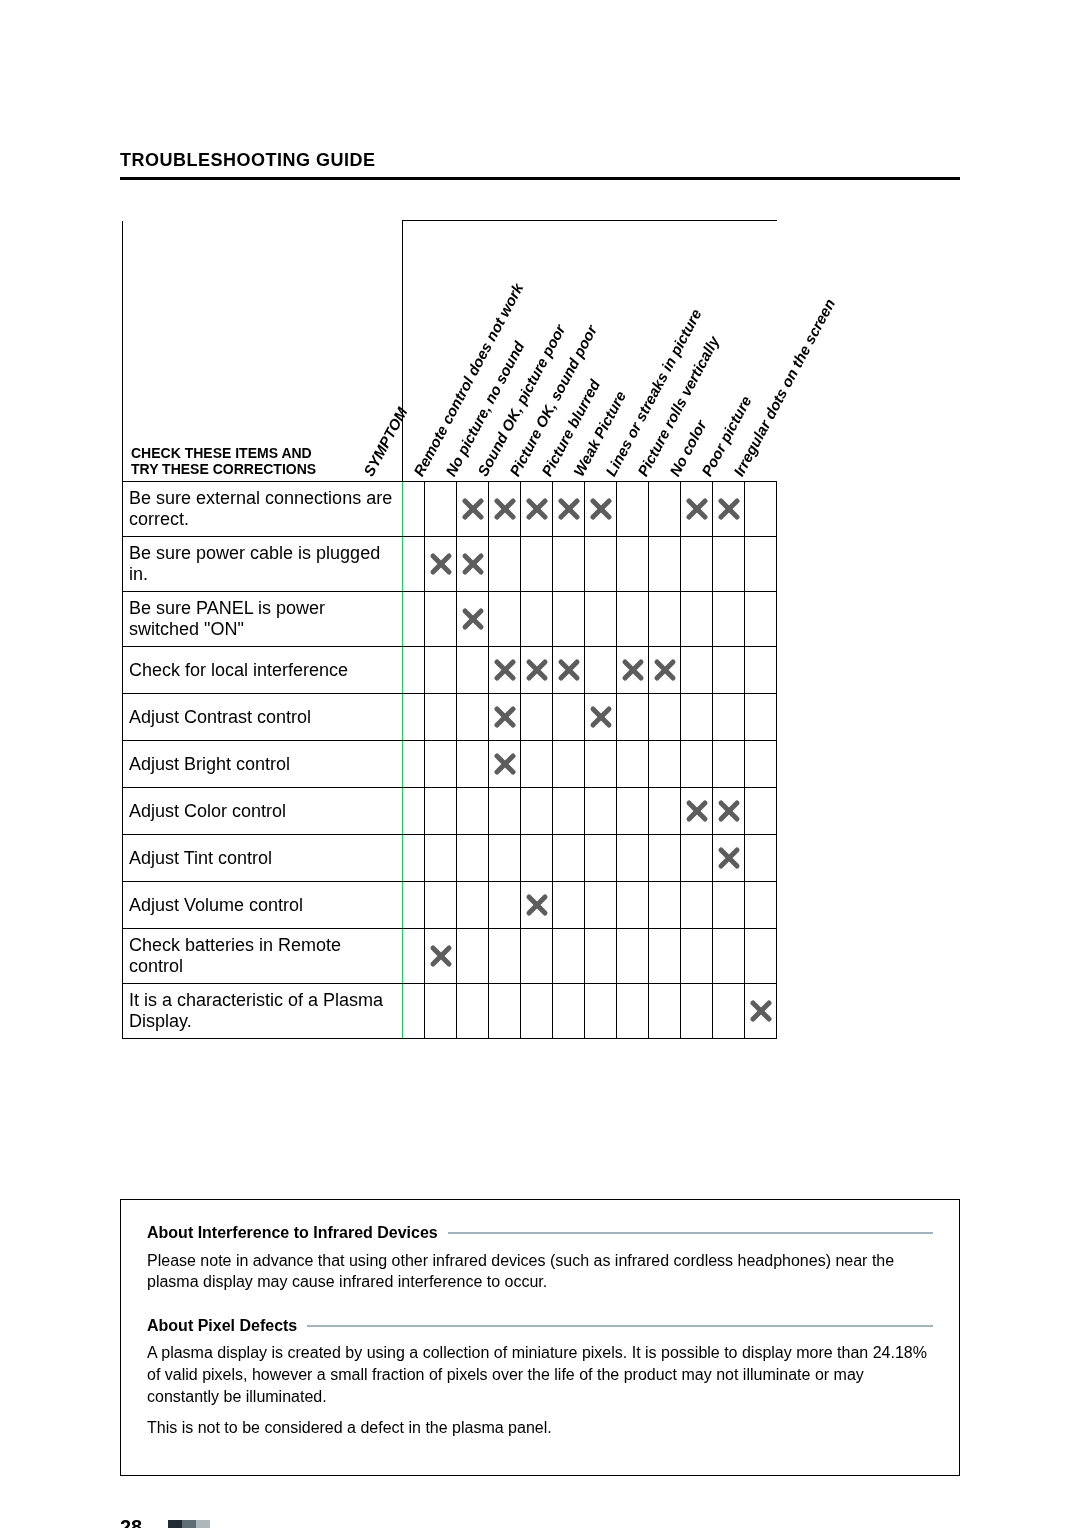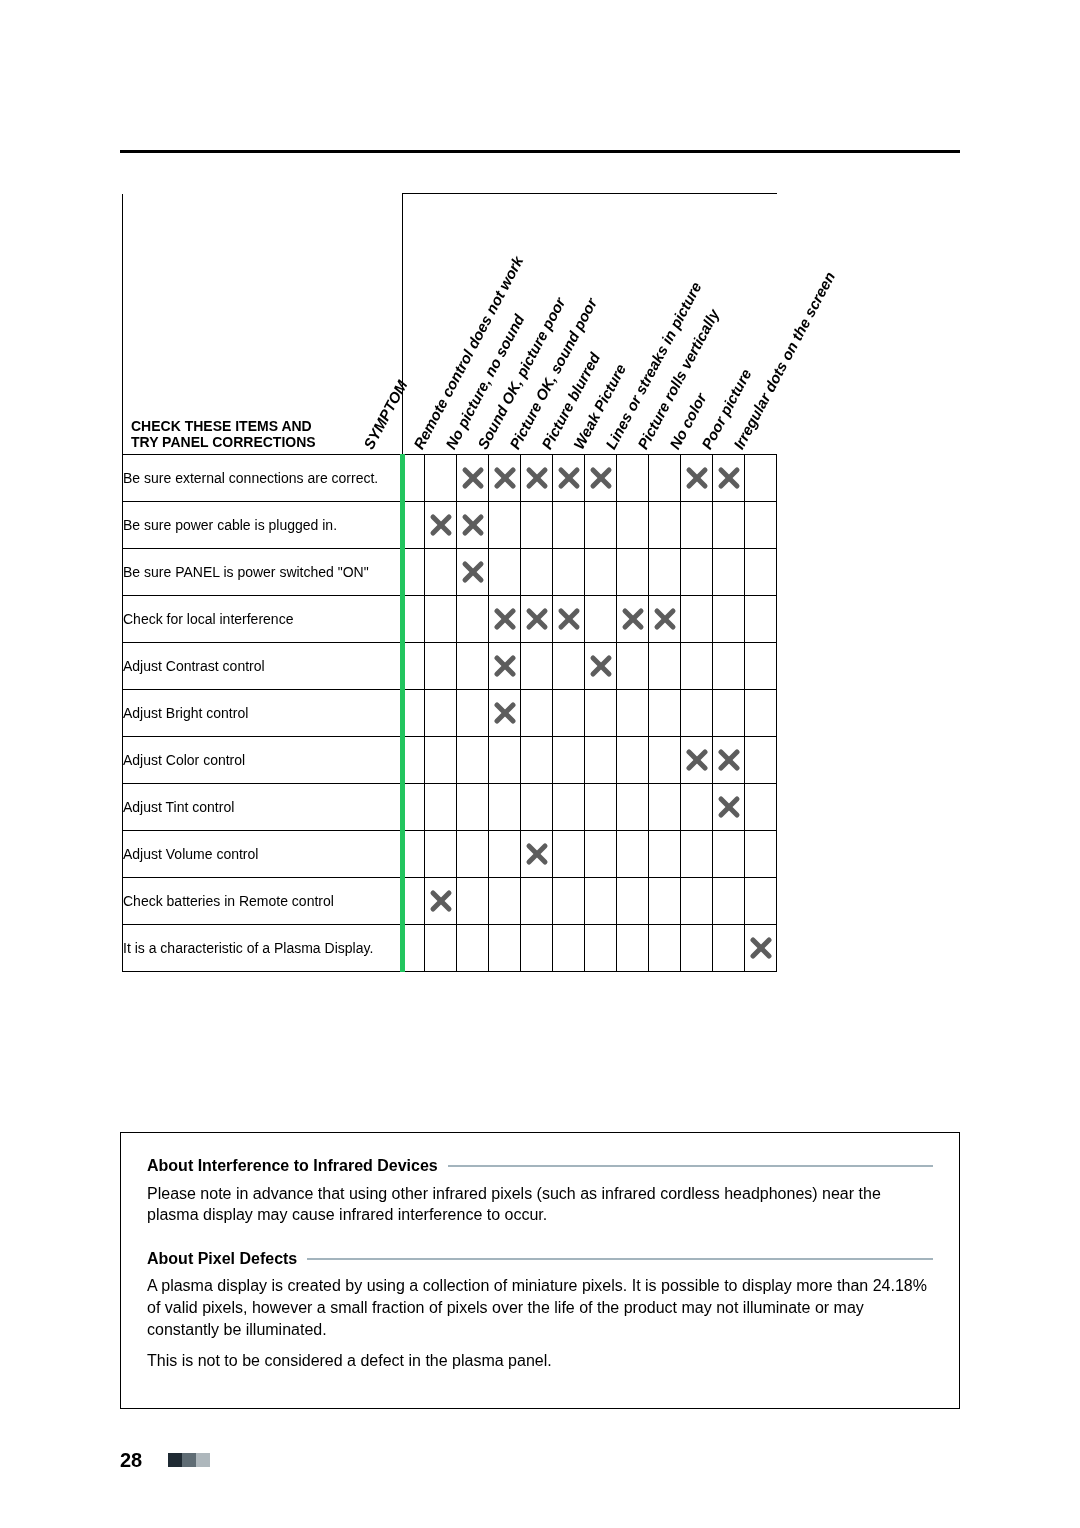--- a/index.html
+++ b/index.html
@@ -75,24 +75,24 @@
     border-bottom: 1px solid #000;
     text-align: left;
     vertical-align: bottom;
     font-size: 14px;
     font-weight: bold;
     padding: 6px 8px 4px 8px;
   }
 
   td.rowlabel {
     border-left: 1px solid #000;
-    border-right: 5px solid #22c55e;
+    border-right: 1px solid #22c55e;
     border-bottom: 1px solid #000;
-    font-size: 14px;
-    padding: 6px 0;
+    font-size: 18px;
+    padding: 6px 6px;
     height: 34px;
   }
   td.gap {
     border-bottom: 1px solid #000;
   }
   td.cell {
     border-left: 1px solid #000;
     border-right: 1px solid #000;
     border-bottom: 1px solid #000;
     text-align: center;
@@ -144,20 +144,21 @@
   .sw { width: 14px; height: 14px; }
   .sw.a { background:#1f2a33; }
   .sw.b { background:#5f6c74; }
   .sw.c { background:#aeb7bc; }
 </style>
 </head>
 <body>
 
 <div class="sheet">
 
+  <div class="section-title">TROUBLESHOOTING GUIDE</div>
   <hr class="title-rule">
 
   <div class="chartwrap">
     <table class="grid" id="grid">
         <colgroup>
           <col class="lbl">
           <col class="gap">
           <col class="sym">
           <col class="sym">
           <col class="sym">
@@ -165,21 +166,21 @@
           <col class="sym">
           <col class="sym">
           <col class="sym">
           <col class="sym">
           <col class="sym">
           <col class="sym">
           <col class="sym">
         </colgroup>
         <thead>
           <tr>
-            <th class="head-stub" rowspan="2"><span>CHECK THESE ITEMS AND</span><br><span>TRY PANEL CORRECTIONS</span></th>
+            <th class="head-stub" rowspan="2"><span>CHECK THESE ITEMS AND</span><br><span>TRY THESE CORRECTIONS</span></th>
             <th class="head-labels" colspan="12">
               <div class="head-stage">
                 <span class="slanted symptom-word" style="left:-28px">SYMPTOM</span>
                 <span class="slanted" style="left:22px">Remote control does not work</span>
                 <span class="slanted" style="left:54px">No picture, no sound</span>
                 <span class="slanted" style="left:86px">Sound OK, picture poor</span>
                 <span class="slanted" style="left:118px">Picture OK, sound poor</span>
                 <span class="slanted" style="left:150px">Picture blurred</span>
                 <span class="slanted" style="left:182px">Weak Picture</span>
                 <span class="slanted" style="left:214px">Lines or streaks in picture</span>
@@ -479,21 +480,21 @@
           </tr>
         </tbody>
       </table>
   </div>
 
   <div class="footbox">
     <div class="fb-head">
       <span>About Interference to Infrared Devices</span>
       <span class="dash"></span>
     </div>
-    <p>Please note in advance that using other infrared pixels (such as infrared cordless headphones) near the plasma display may cause infrared interference to occur.</p>
+    <p>Please note in advance that using other infrared devices (such as infrared cordless headphones) near the plasma display may cause infrared interference to occur.</p>
 
     <div class="fb-head block2">
       <span>About Pixel Defects</span>
       <span class="dash"></span>
     </div>
     <p>A plasma display is created by using a collection of miniature pixels. It is possible to display more than 24.18% of valid pixels, however a small fraction of pixels over the life of the product may not illuminate or may constantly be illuminated.</p>
     <p>This is not to be considered a defect in the plasma panel.</p>
   </div>
 
   <div class="pagenum-bar">

